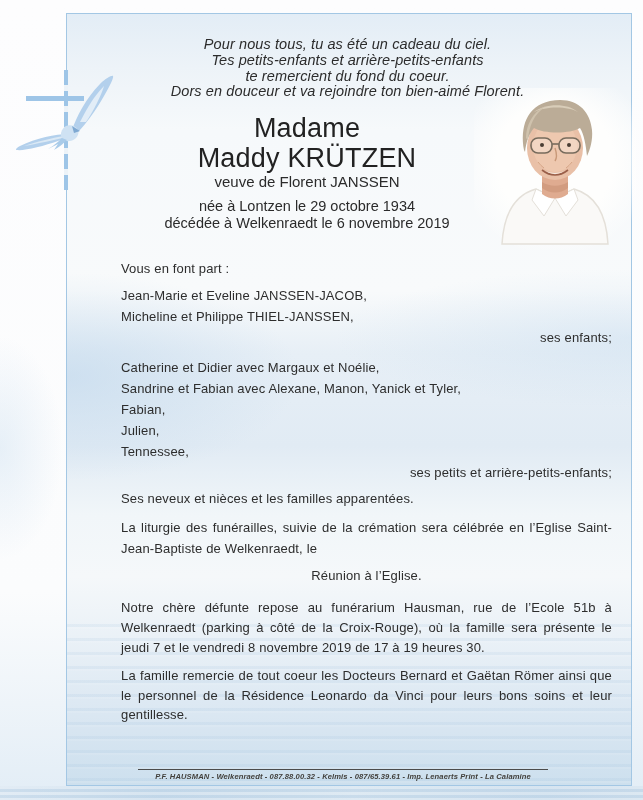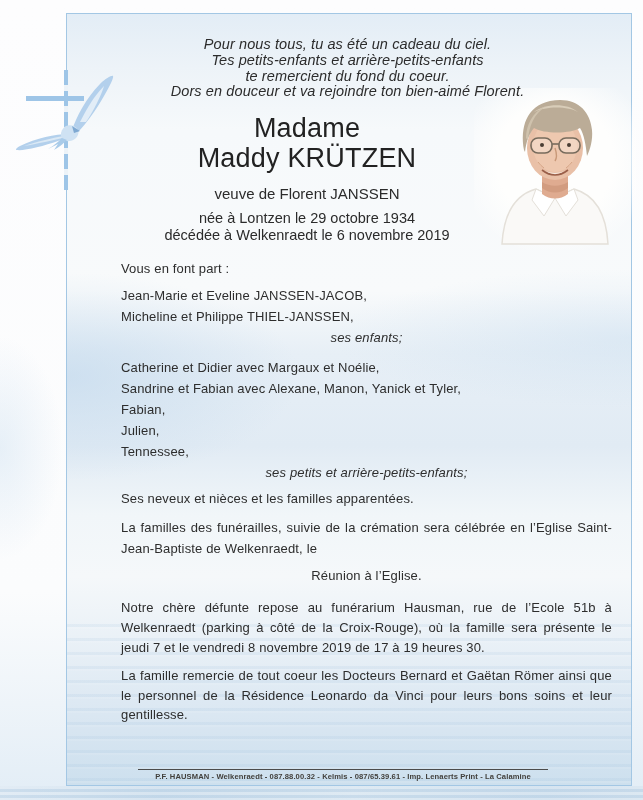--- a/index.html
+++ b/index.html
@@ -51,39 +51,39 @@
   .dove{position:absolute;left:14px;top:74px;width:106px;height:82px;}
   .photo{position:absolute;left:474px;top:88px;width:162px;height:162px;}
   
   .intro{
     position:absolute;left:75px;top:37px;width:545px;
     text-align:center;font-style:italic;font-size:14.5px;line-height:15.8px;
     color:#2c2c2c;letter-spacing:.1px;
   }
   .titleblock{position:absolute;left:92px;top:113px;width:430px;text-align:center;color:#222;}
   .title-line{font-size:27px;line-height:30px;font-weight:500;letter-spacing:.2px;}
-  .widow{font-size:15px;margin-top:12px;line-height:18px;color:#2b2b2b;}
+  .widow{font-size:15px;margin-top:0;line-height:18px;color:#2b2b2b;}
   .dates{font-size:14.5px;margin-top:7px;line-height:17px;color:#2b2b2b;}
   .bodycol{
     position:absolute;left:121px;top:258px;width:491px;
     font-size:13px;line-height:21px;color:#2d2d2d;letter-spacing:.15px;
   }
   .mb6{margin-bottom:6px;}
-  .role{text-align:center;font-style:italic;}
+  .role{text-align:right;}
   .gkids{margin-top:9px;}
   .relatives{margin-top:5px;}
   .para{margin-top:9px;text-align:justify;line-height:20.5px;}
   .cdate{margin-top:8px;text-align:center;font-weight:700;font-size:14px;letter-spacing:.3px;color:#1f1f1f;}
   .meeting{margin-top:6px;text-align:center;}
   .para3{margin-top:12px;text-align:justify;line-height:20px;}
   .para4{margin-top:8px;text-align:justify;line-height:19.5px;}
   .footer{
     position:absolute;left:138px;top:769px;width:410px;
     border-top:1px solid #4c4c4c;padding-top:2px;
-    text-align:center;font-size:7.6px;font-weight:600;
+    text-align:center;font-size:7.6px;font-style:italic;font-weight:600;
     color:#413f3b;letter-spacing:.1px;
   }
 </style>
 </head>
 <body>
 
 <div class="page">
 
   <div class="frame">
     <div class="frame-streaks"></div>
@@ -179,21 +179,21 @@
       <div>Catherine et Didier avec Margaux et Noélie,</div>
       <div>Sandrine et Fabian avec Alexane, Manon, Yanick et Tyler,</div>
       <div>Fabian,</div>
       <div>Julien,</div>
       <div>Tennessee,</div>
     </div>
     <div class="role">ses petits et arrière-petits-enfants;</div>
 
     <div class="relatives">Ses neveux et nièces et les familles apparentées.</div>
 
-    <div class="para">La familles des funérailles, suivie de la crémation sera célébrée en l’Eglise Saint-Jean-Baptiste de Welkenraedt, le</div>
+    <div class="para">La liturgie des funérailles, suivie de la crémation sera célébrée en l’Eglise Saint-Jean-Baptiste de Welkenraedt, le</div>
     <div class="meeting">Réunion à l’Eglise.</div>
 
     <div class="para3">Notre chère défunte repose au funérarium Hausman, rue de l’Ecole 51b à Welkenraedt (parking à côté de la Croix-Rouge), où la famille sera présente le jeudi 7 et le vendredi 8 novembre 2019 de 17 à 19 heures 30.</div>
     <div class="para4">La famille remercie de tout coeur les Docteurs Bernard et Gaëtan Römer ainsi que le personnel de la Résidence Leonardo da Vinci pour leurs bons soins et leur gentillesse.</div>
   </div>
 
   <div class="footer">
     <span>P.F. HAUSMAN - Welkenraedt - 087.88.00.32 - Kelmis - 087/65.39.61 - Imp. Lenaerts Print - La Calamine</span>
   </div>
 

